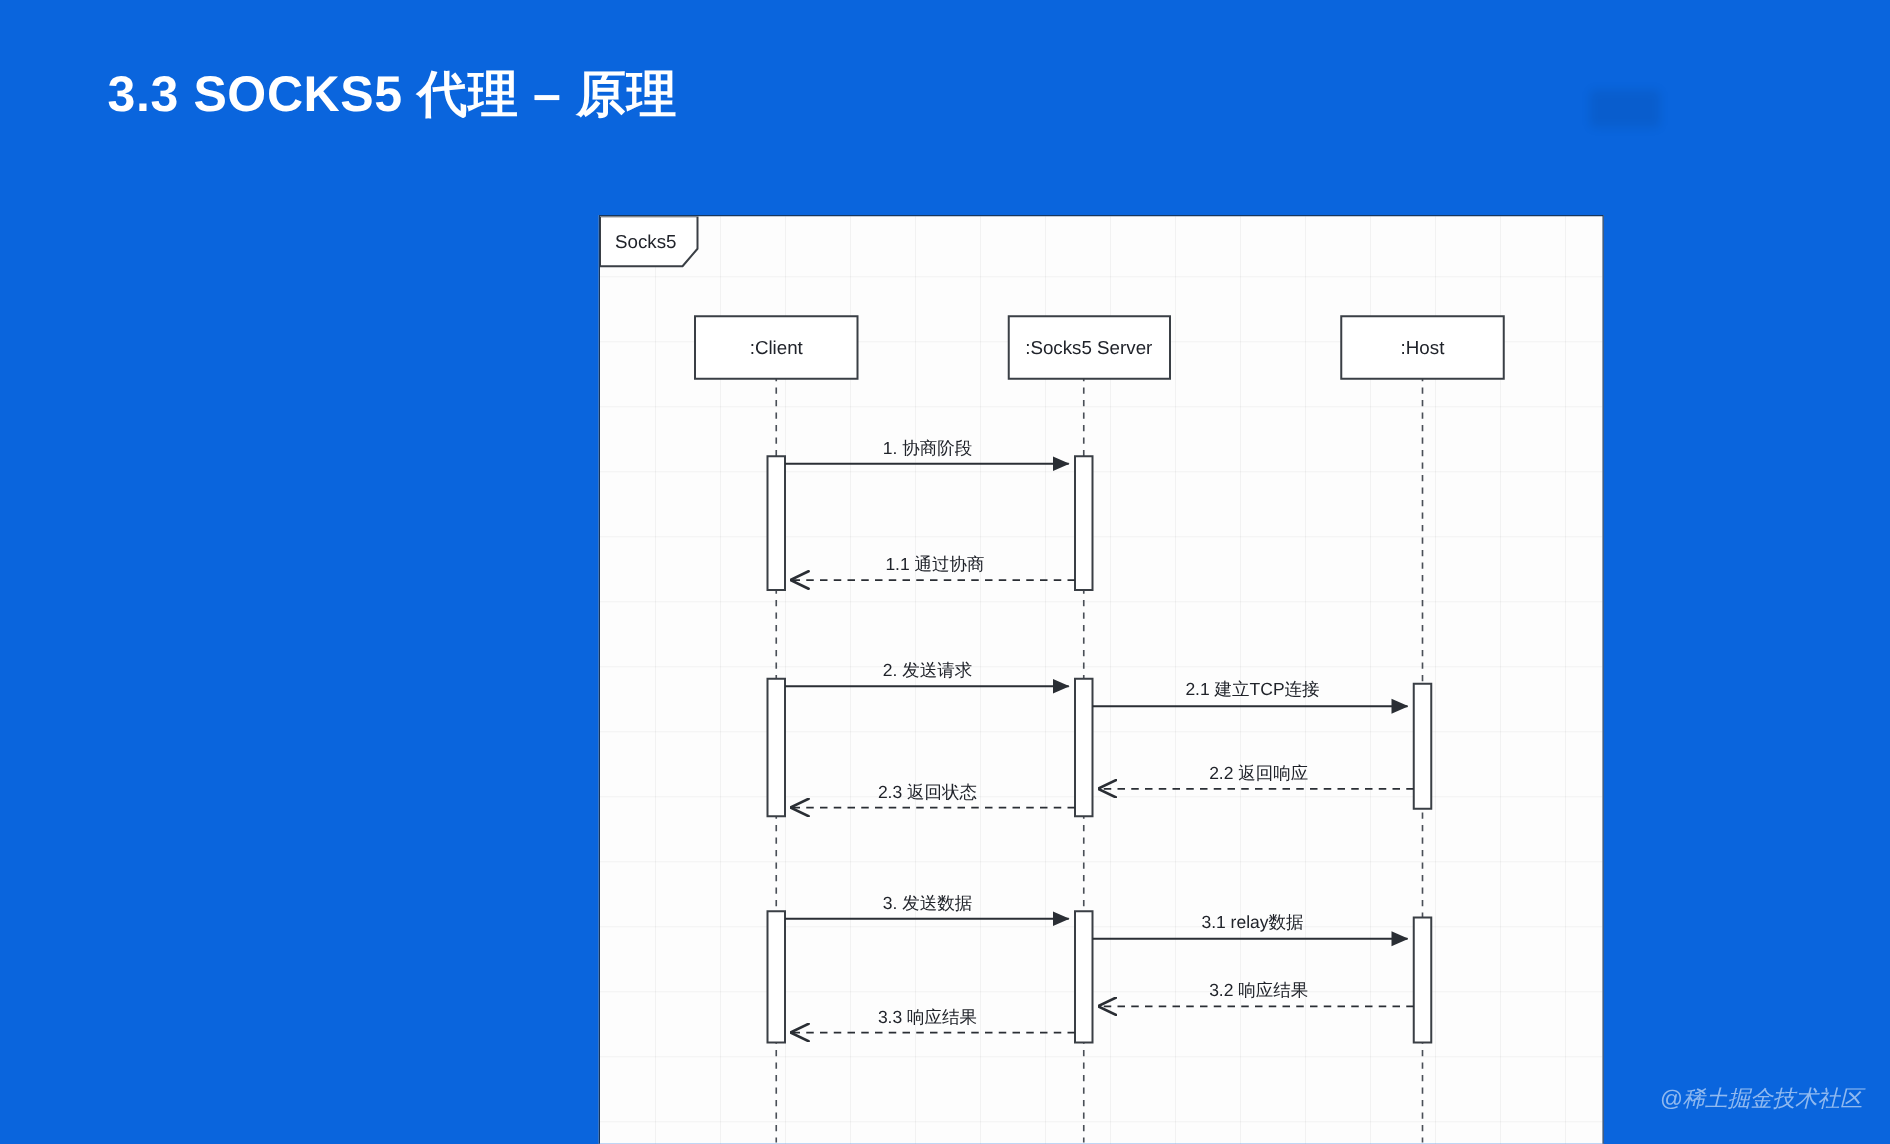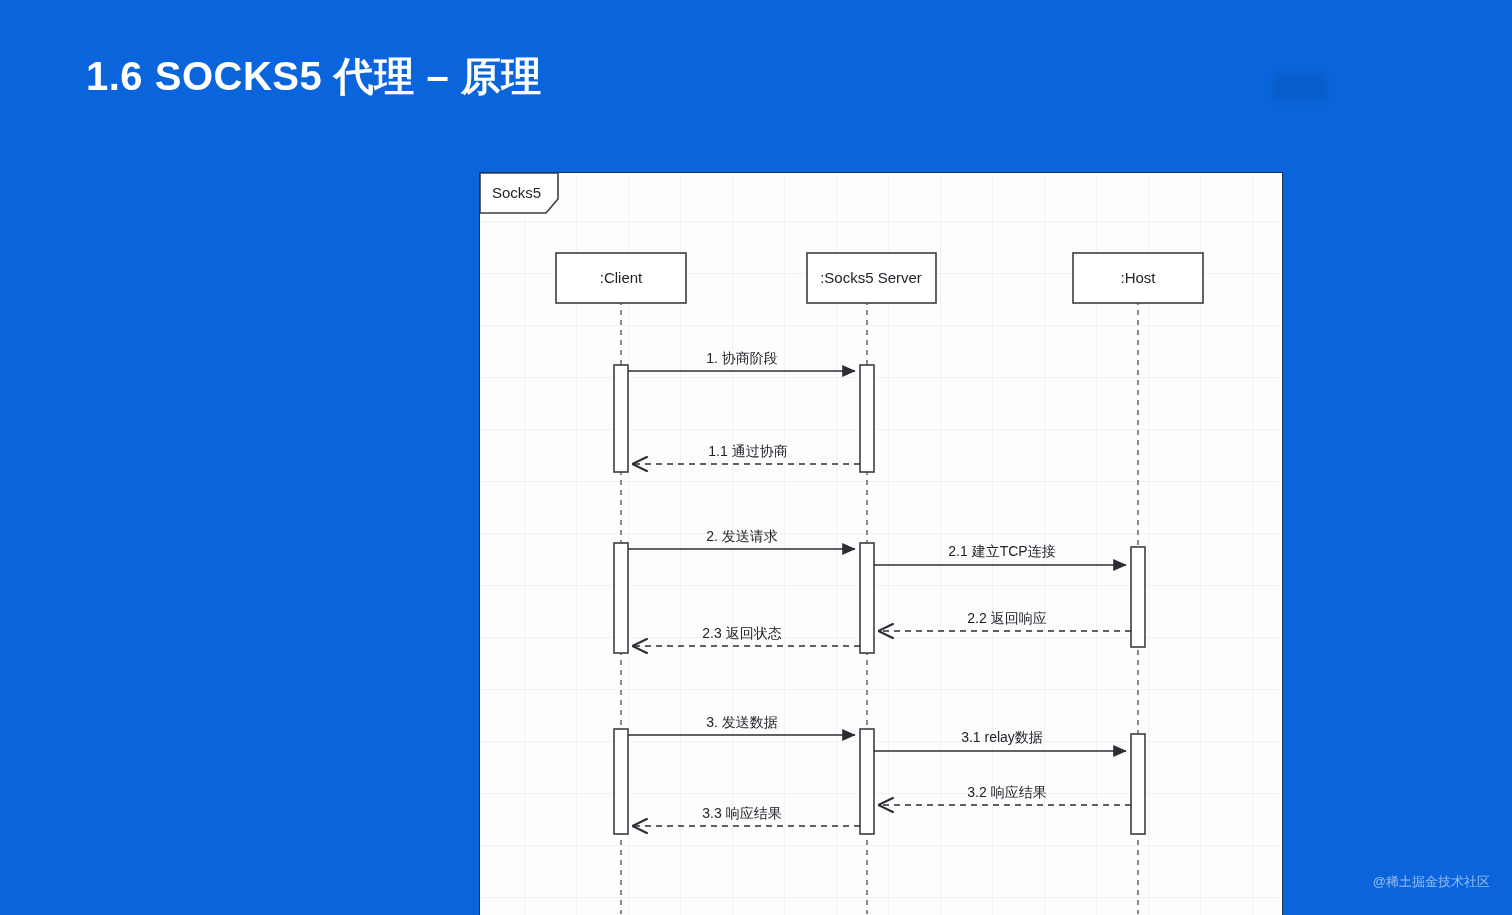--- a/index.html
+++ b/index.html
@@ -37,23 +37,24 @@
     border-radius: 4px;
     background: rgba(0, 0, 0, 0.07);
     filter: blur(4px);
   }
 
   
   #watermark {
     position: absolute;
     right: 22px;
     bottom: 24px;
-    font-size: 13px;
+    font-size: 18px;
     color: rgba(255,255,255,0.55);
     white-space: nowrap;
+    font-style: italic;
   }
 
   
   #diagram-panel {
     position: absolute;
     left: 479px;
     top: 172px;
     width: 804px;
     height: 746px;
     background: #fdfdfd;
@@ -81,21 +82,21 @@
   }
   .box-label { font-size: 15px; }
   .msg-label { font-size: 14px; }
   .frame-label { font-size: 15px; }
 </style>
 </head>
 <body>
 
 <div id="corner-logo"></div>
 
-<div id="slide-title">1.6 SOCKS5 代理 – 原理</div>
+<div id="slide-title">3.3 SOCKS5 代理 – 原理</div>
 
 <div id="diagram-panel">
   <div id="grid-layer"></div>
 
   <svg id="diagram-svg" width="804" height="746" viewBox="0 0 804 746">
     <defs>
       <marker id="arrow-solid" viewBox="0 0 10 10" refX="9.5" refY="5" markerWidth="9" markerHeight="9" orient="auto-start-reverse">
         <path d="M 0 0.6 L 10 5 L 0 9.4 z" fill="#2a2e34"></path>
       </marker>
       <marker id="arrow-open" viewBox="0 0 10 10" refX="9.5" refY="5" markerWidth="11" markerHeight="11" orient="auto-start-reverse">

